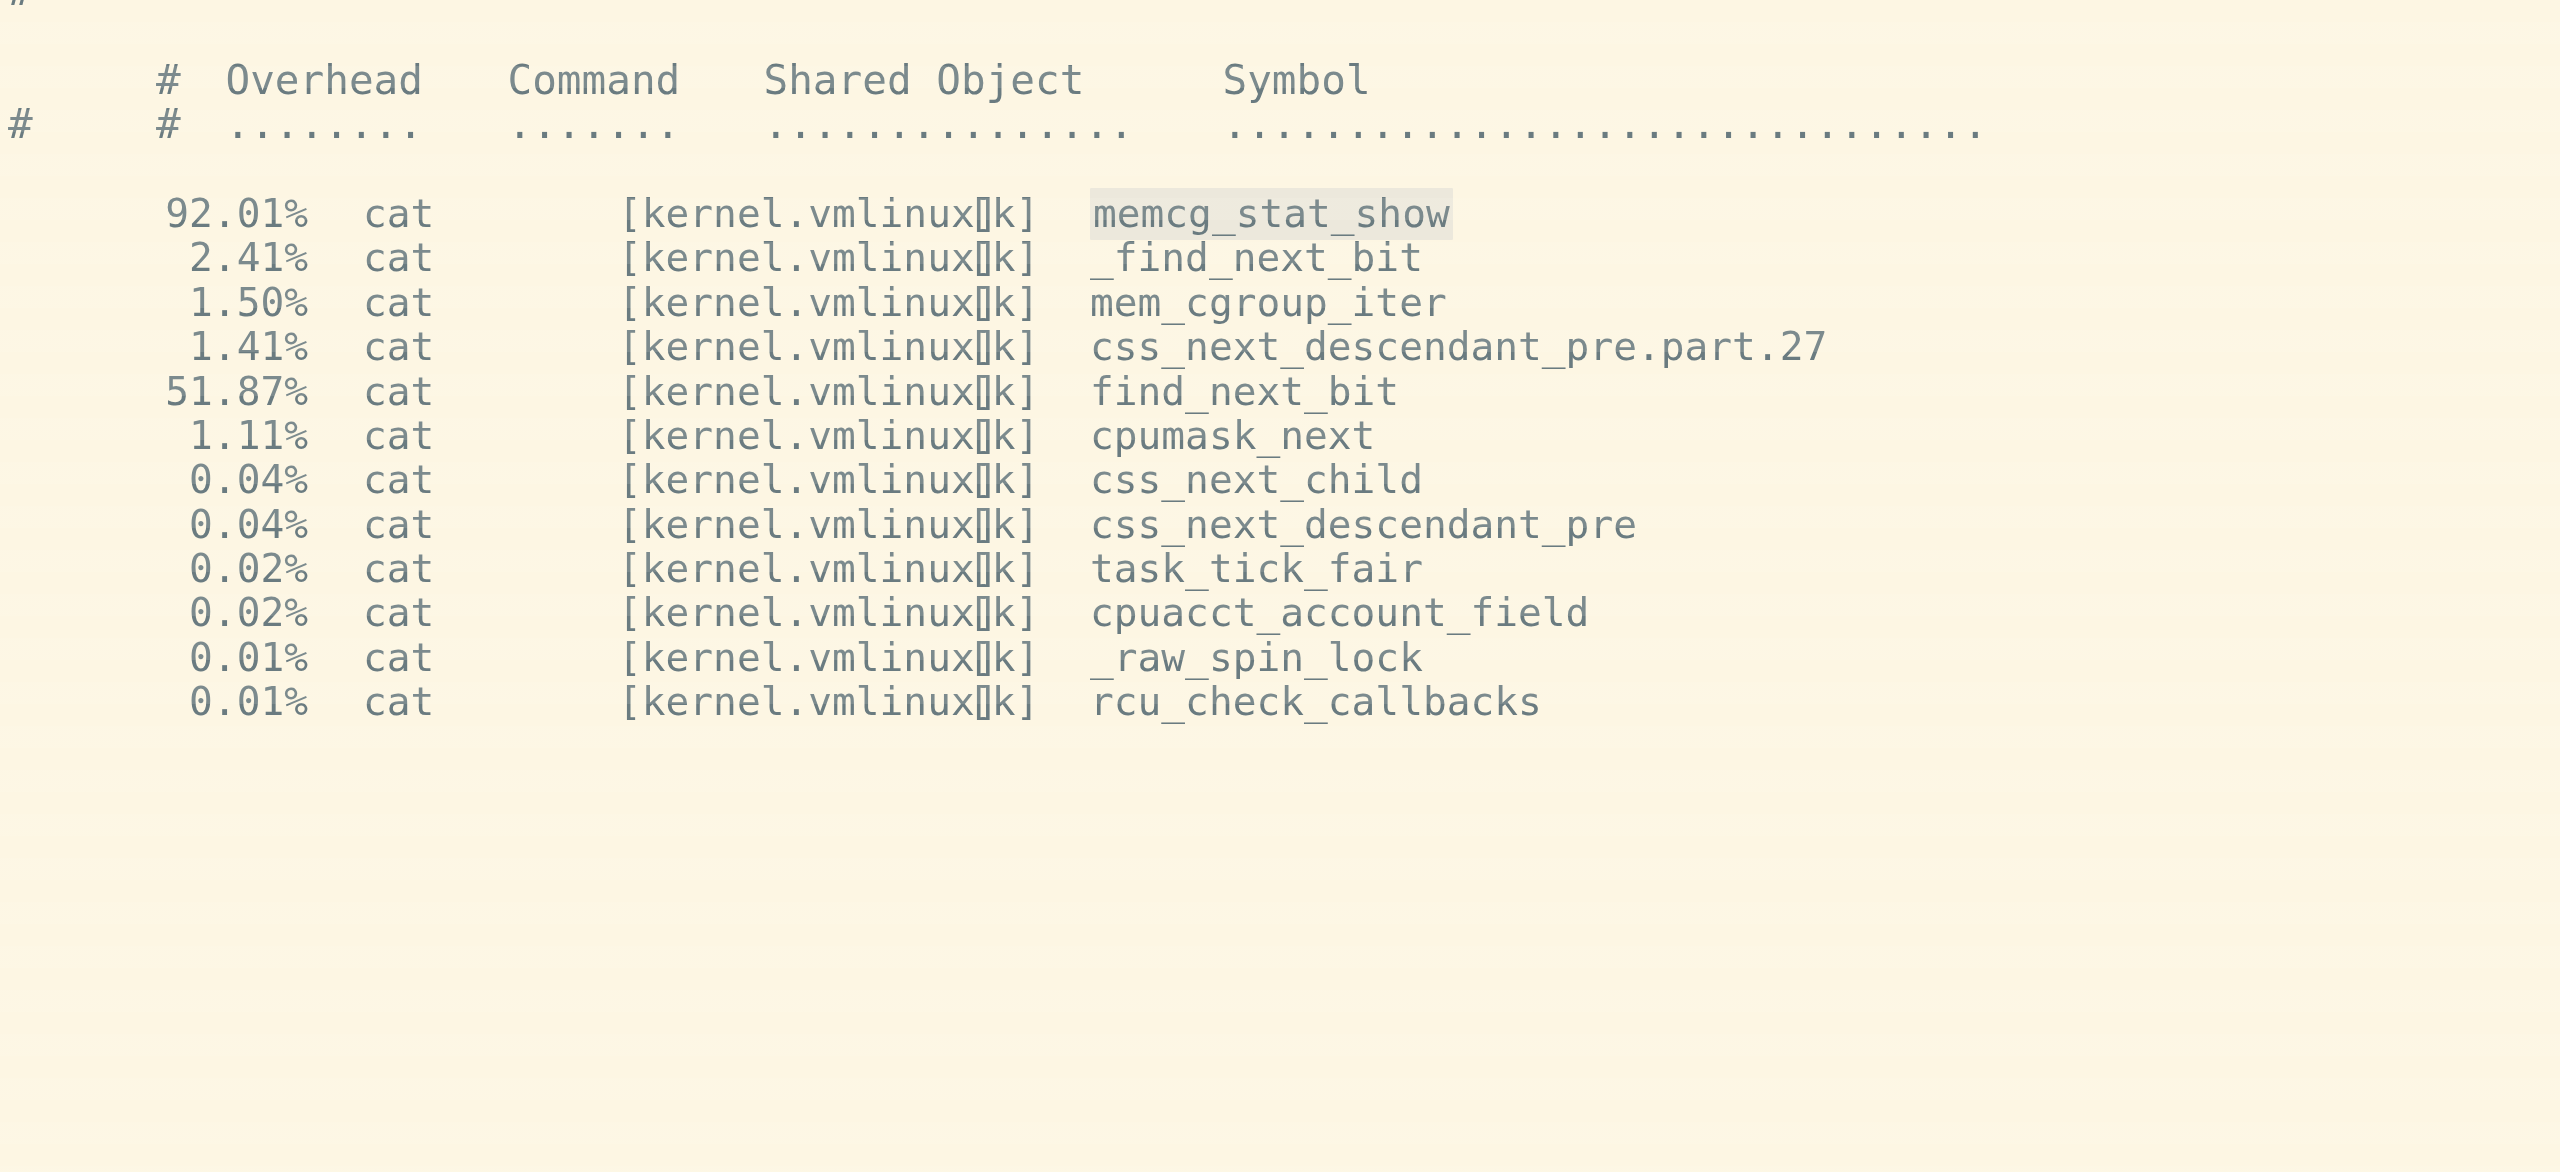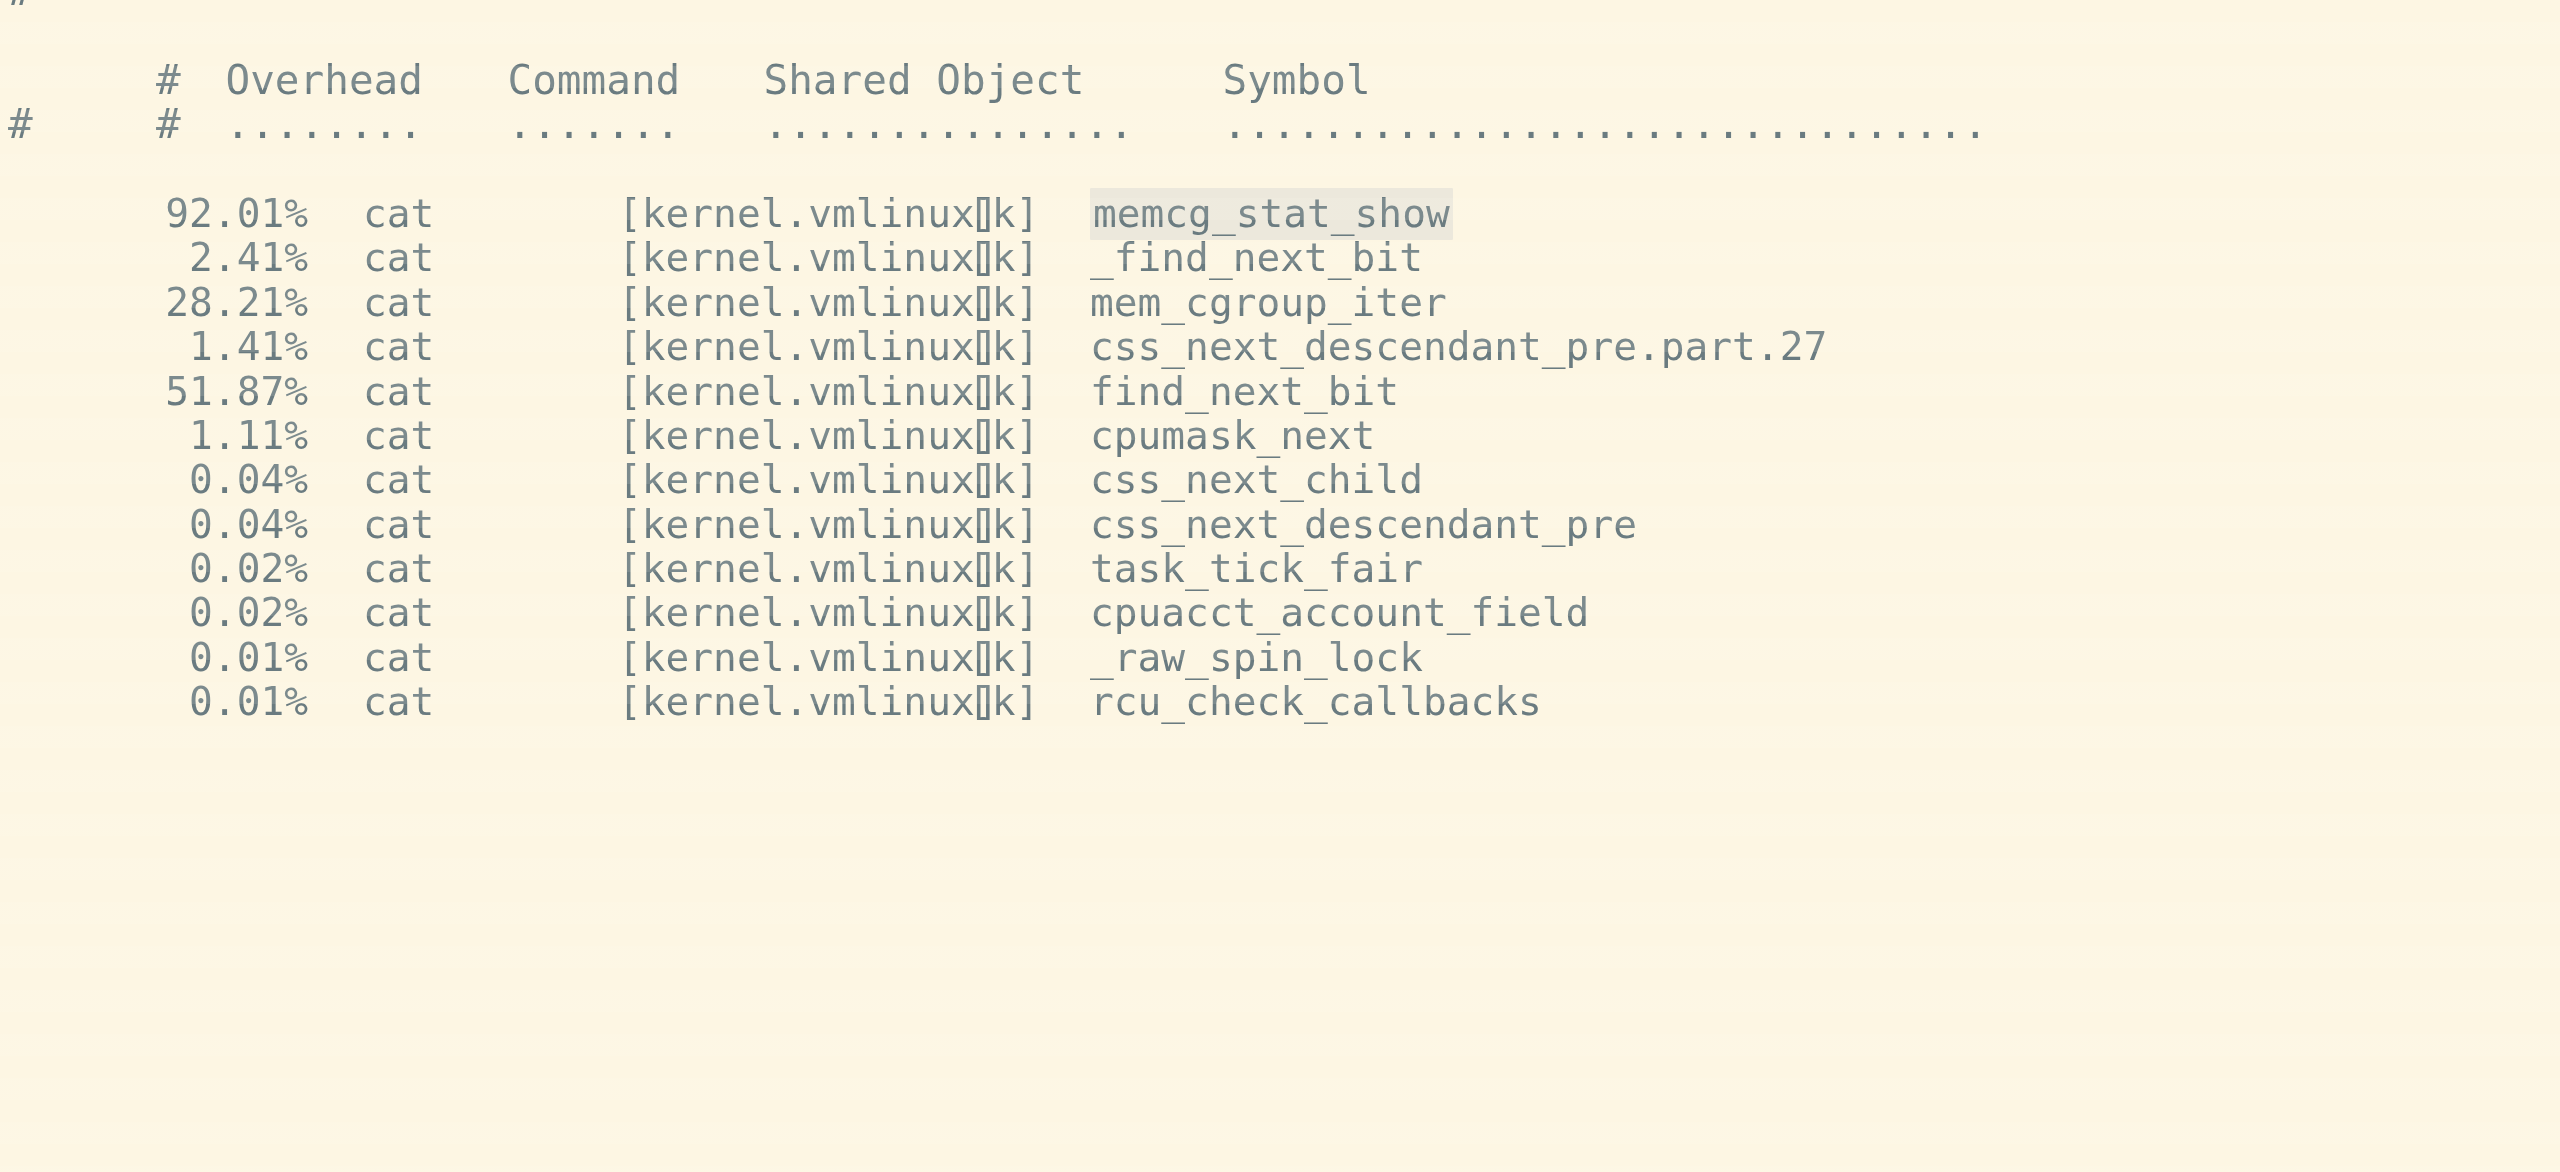--- a/index.html
+++ b/index.html
@@ -126,21 +126,21 @@
       <span>#</span><span> </span><span style="display:inline-block;width:300px;text-align:left;padding-left:20px;box-sizing:border-box;">........</span><span style="display:inline-block;width:180px;text-align:left;padding-left:2px;box-sizing:border-box;">.......</span><span style="display:inline-block;width:537px;text-align:left;padding-left:78px;box-sizing:border-box;">...............</span><span style="display:inline-block;text-align:left;">...............................</span>
     </div>
 
     <div class="line hash-line">#</div>
 
     <div class="line">&nbsp;</div>
 
     <div id="rows-container">
         <div class="row"><span class="col-overhead">92.01%</span><span class="col-command">cat</span><span class="col-dso">[kernel.vmlinux]</span><span class="col-kind">[k]</span><span class="col-symbol selected"><span class="sym-text">memcg_stat_show</span></span></div>
         <div class="row"><span class="col-overhead">2.41%</span><span class="col-command">cat</span><span class="col-dso">[kernel.vmlinux]</span><span class="col-kind">[k]</span><span class="col-symbol"><span class="sym-text">_find_next_bit</span></span></div>
-        <div class="row"><span class="col-overhead">28.21%</span><span class="col-command">cat</span><span class="col-dso">[kernel.vmlinux]</span><span class="col-kind">[k]</span><span class="col-symbol"><span class="sym-text">mem_cgroup_iter</span></span></div>
+        <div class="row"><span class="col-overhead">1.50%</span><span class="col-command">cat</span><span class="col-dso">[kernel.vmlinux]</span><span class="col-kind">[k]</span><span class="col-symbol"><span class="sym-text">mem_cgroup_iter</span></span></div>
         <div class="row"><span class="col-overhead">1.41%</span><span class="col-command">cat</span><span class="col-dso">[kernel.vmlinux]</span><span class="col-kind">[k]</span><span class="col-symbol"><span class="sym-text">css_next_descendant_pre.part.27</span></span></div>
         <div class="row"><span class="col-overhead">51.87%</span><span class="col-command">cat</span><span class="col-dso">[kernel.vmlinux]</span><span class="col-kind">[k]</span><span class="col-symbol"><span class="sym-text">find_next_bit</span></span></div>
         <div class="row"><span class="col-overhead">1.11%</span><span class="col-command">cat</span><span class="col-dso">[kernel.vmlinux]</span><span class="col-kind">[k]</span><span class="col-symbol"><span class="sym-text">cpumask_next</span></span></div>
         <div class="row"><span class="col-overhead">0.04%</span><span class="col-command">cat</span><span class="col-dso">[kernel.vmlinux]</span><span class="col-kind">[k]</span><span class="col-symbol"><span class="sym-text">css_next_child</span></span></div>
         <div class="row"><span class="col-overhead">0.04%</span><span class="col-command">cat</span><span class="col-dso">[kernel.vmlinux]</span><span class="col-kind">[k]</span><span class="col-symbol"><span class="sym-text">css_next_descendant_pre</span></span></div>
         <div class="row"><span class="col-overhead">0.02%</span><span class="col-command">cat</span><span class="col-dso">[kernel.vmlinux]</span><span class="col-kind">[k]</span><span class="col-symbol"><span class="sym-text">task_tick_fair</span></span></div>
         <div class="row"><span class="col-overhead">0.02%</span><span class="col-command">cat</span><span class="col-dso">[kernel.vmlinux]</span><span class="col-kind">[k]</span><span class="col-symbol"><span class="sym-text">cpuacct_account_field</span></span></div>
         <div class="row"><span class="col-overhead">0.01%</span><span class="col-command">cat</span><span class="col-dso">[kernel.vmlinux]</span><span class="col-kind">[k]</span><span class="col-symbol"><span class="sym-text">_raw_spin_lock</span></span></div>
         <div class="row"><span class="col-overhead">0.01%</span><span class="col-command">cat</span><span class="col-dso">[kernel.vmlinux]</span><span class="col-kind">[k]</span><span class="col-symbol"><span class="sym-text">rcu_check_callbacks</span></span></div>
       </div>

